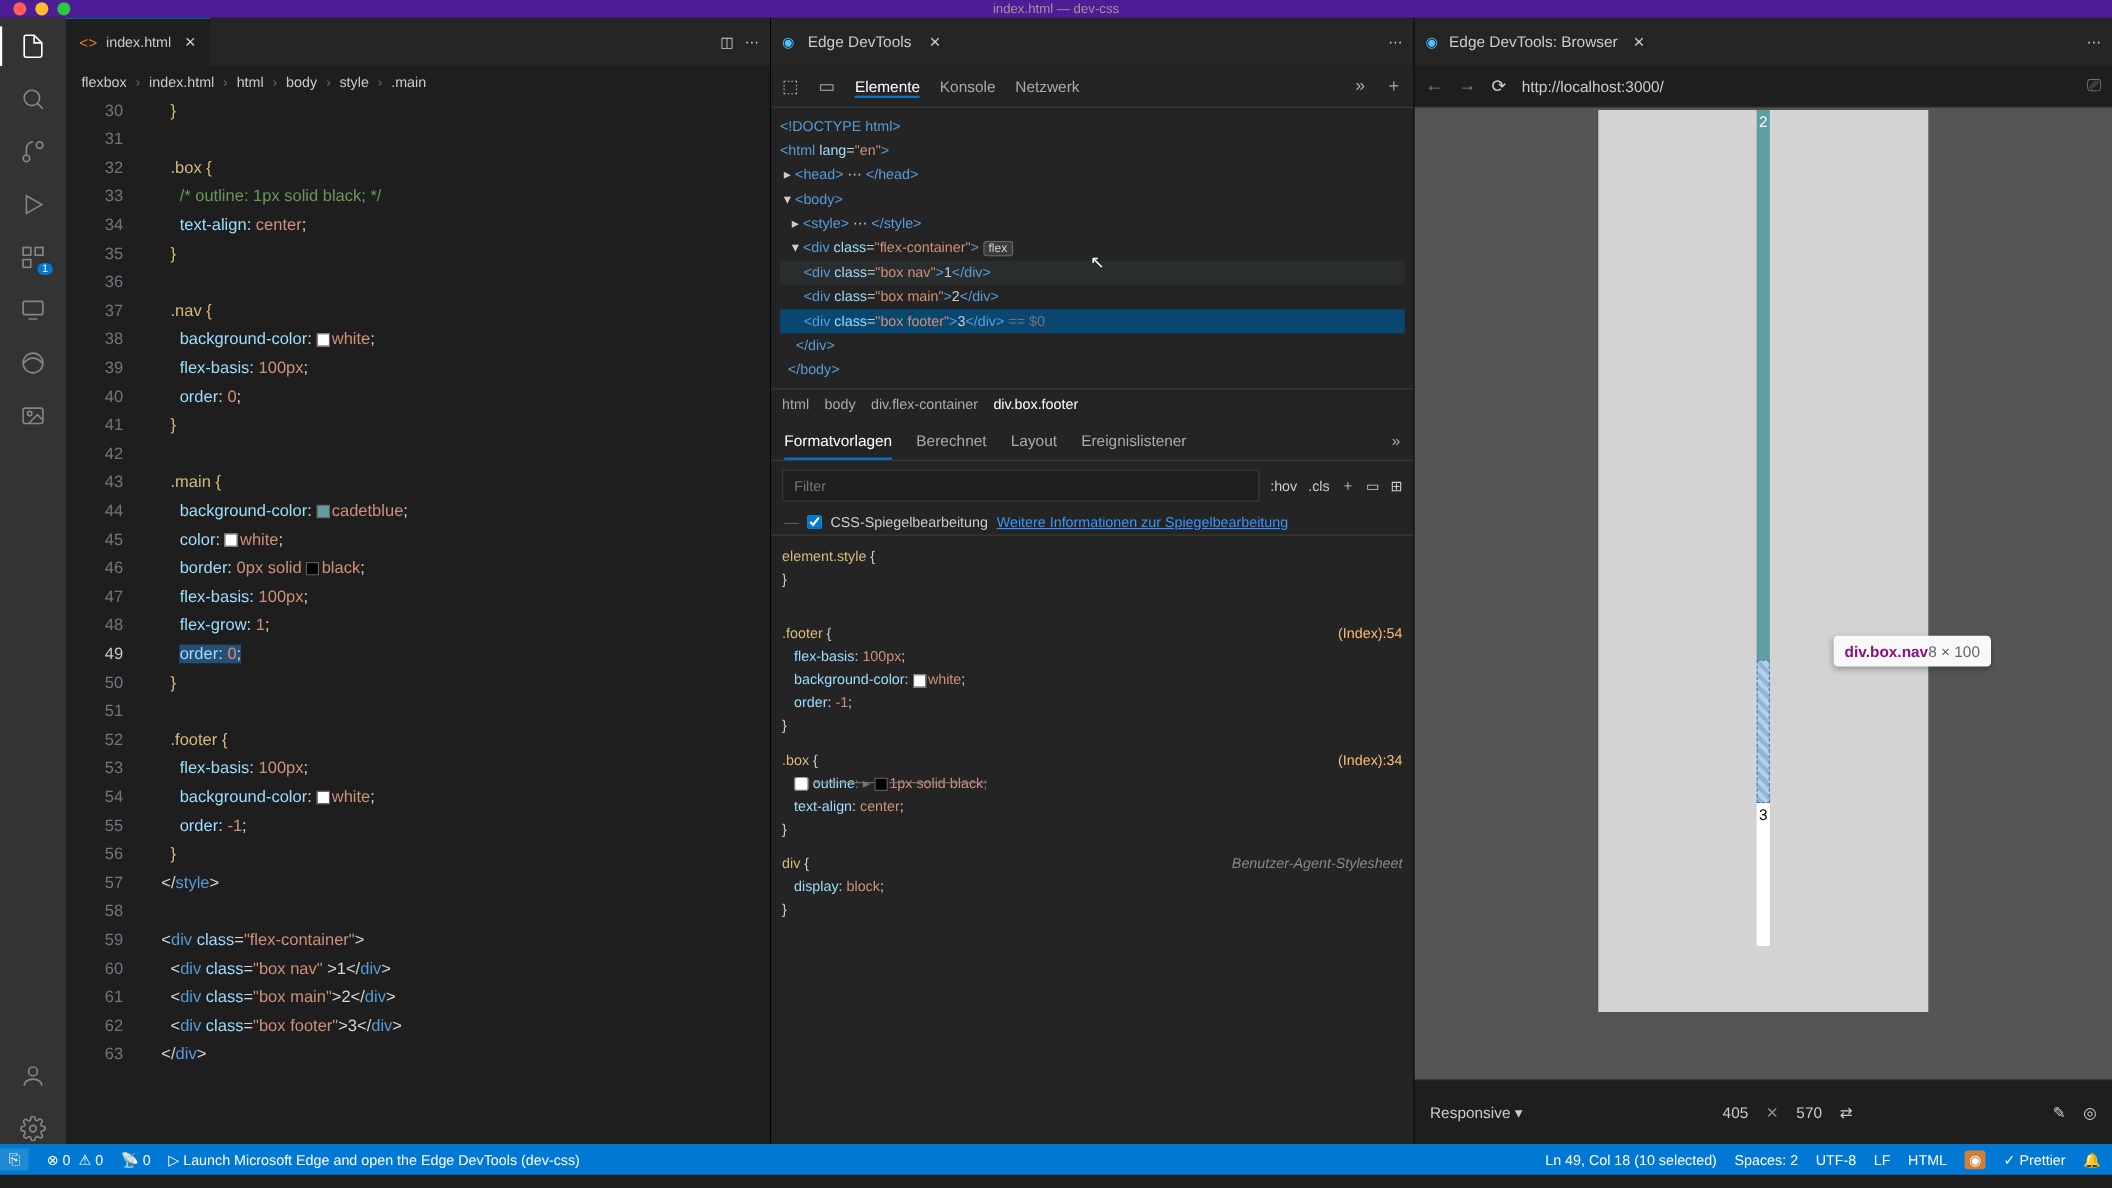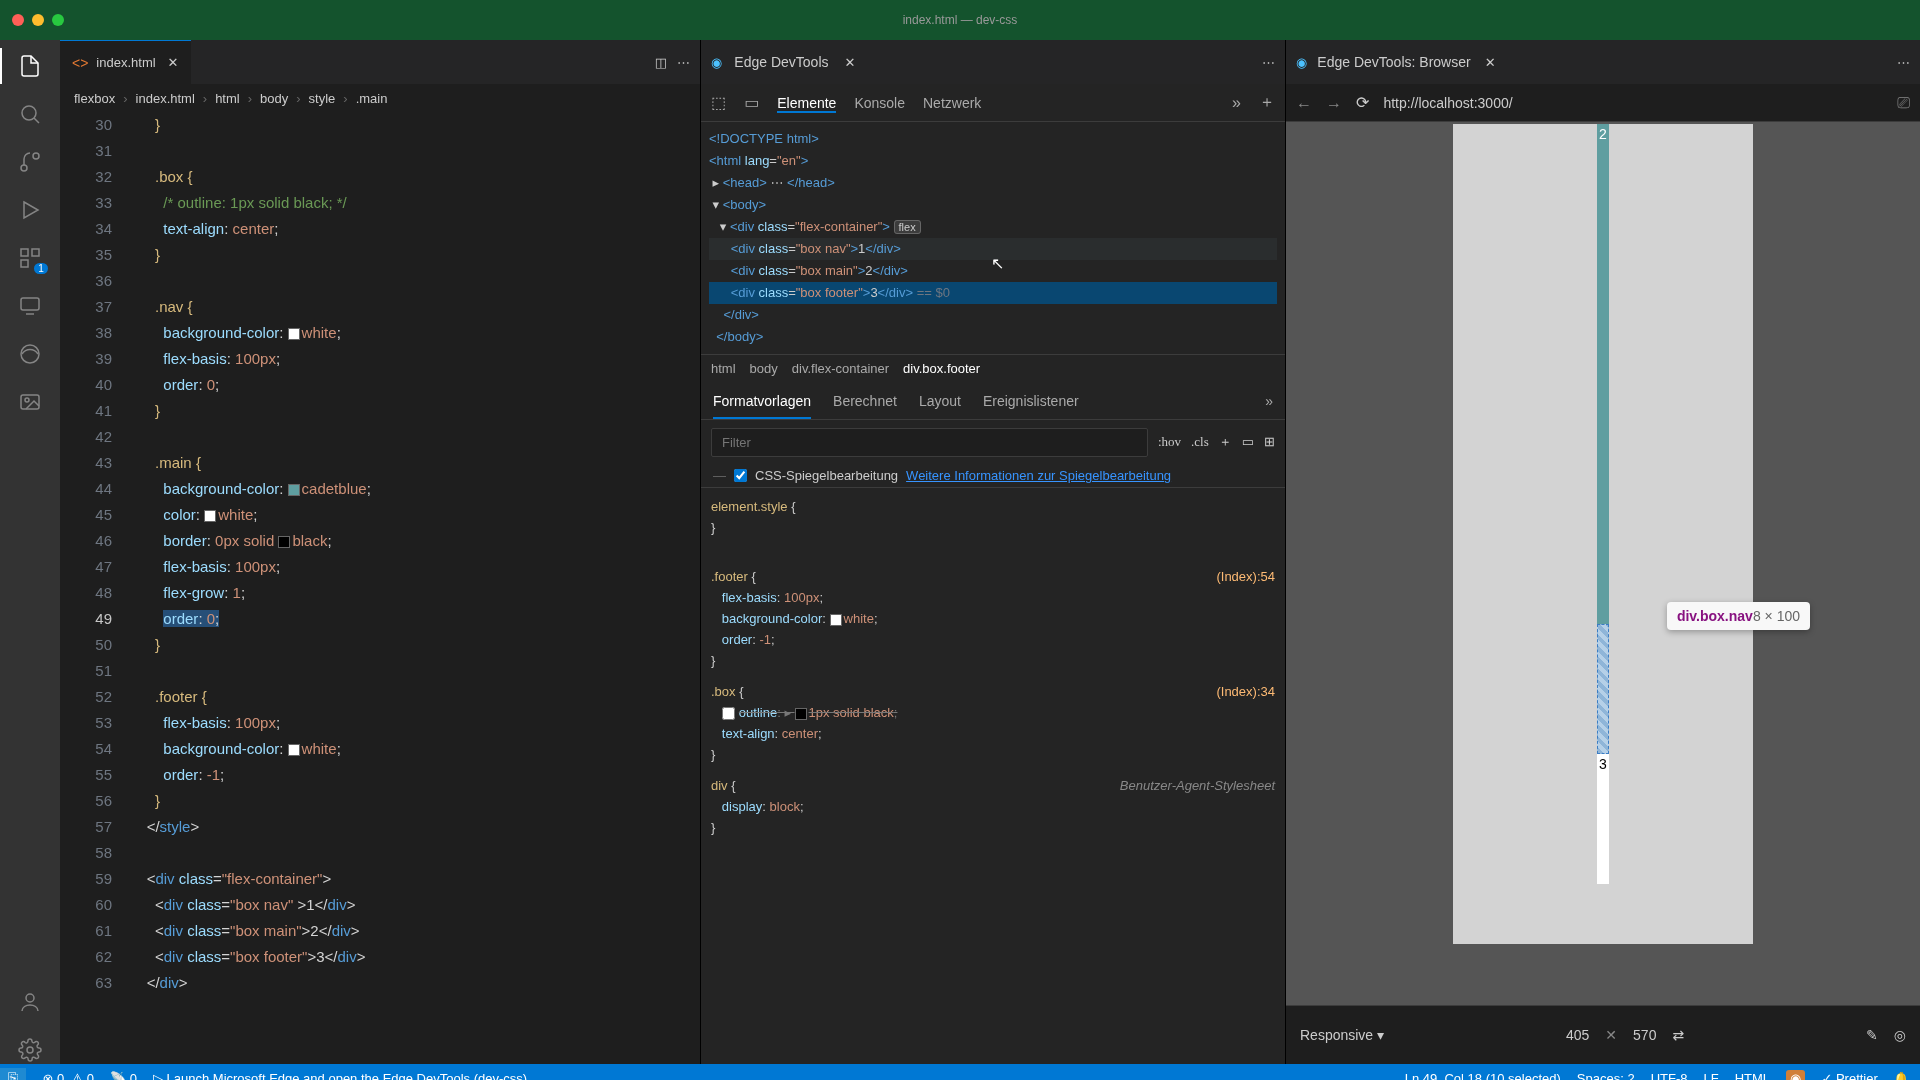--- a/index.html
+++ b/index.html
@@ -1,17 +1,17 @@
 <!DOCTYPE html>
 <html><head>
 <meta charset="utf-8">
 <style>
 *{box-sizing:border-box;margin:0;padding:0;font-family:-apple-system,BlinkMacSystemFont,"Segoe UI",sans-serif}
 body{background:#1e1e1e;color:#ccc;font-size:13px;overflow:hidden;width:1920px;height:1080px}
-.titlebar{height:40px;background:#14532d;display:flex;align-items:center;position:relative}
+.titlebar{height:16px;background:#4c1d95;display:flex;align-items:center;position:relative}
 .traffic{display:flex;gap:8px;margin-left:12px}
 .dot{width:12px;height:12px;border-radius:50%}
 .tbtitle{position:absolute;left:50%;transform:translateX(-50%);font-size:12px;color:#999}
 .main-area{display:flex;height:1024px}
 .activitybar{width:60px;background:#333;display:flex;flex-direction:column;align-items:center;padding-top:12px;gap:20px}
 .activitybar .aicon{width:28px;height:28px;color:#858585;display:flex;align-items:center;justify-content:center;font-size:24px;position:relative}
 .activitybar .aicon.active{color:#fff}
 .activitybar .aicon.active::before{content:"";position:absolute;left:-16px;top:-4px;bottom:-4px;width:2px;background:#fff}
 .badge{position:absolute;bottom:-2px;right:-4px;background:#0078d4;color:#fff;font-size:10px;border-radius:8px;padding:0 4px;min-width:14px;text-align:center}
 .activitybar .spacer{flex:1}
@@ -45,21 +45,21 @@
 .dom-tree .row.sel{background:#094771}
 .flexbadge{background:#3c3c3c;border:1px solid #666;border-radius:3px;padding:0 4px;font-size:11px;color:#ccc}
 .eq0{color:#6e7681}
 .bc-path{height:28px;display:flex;align-items:center;padding:0 10px;gap:14px;border-top:1px solid #3c3c3c;font-size:13px}
 .bc-path span{color:#aaa}
 .styles-tabs{height:38px;display:flex;align-items:center;padding:0 12px;gap:22px;border-bottom:1px solid #3c3c3c;font-size:14px}
 .styles-tabs .st{color:#aaa}
 .styles-tabs .st.active{color:#fff;border-bottom:2px solid#0078d4;padding-bottom:8px;margin-bottom:-10px}
 .filter-row{height:44px;display:flex;align-items:center;padding:0 10px;gap:10px}
 .filter-input{flex:1;background:#1e1e1e;border:1px solid #3c3c3c;padding:6px 10px;color:#ccc;font-size:13px;border-radius:2px}
-.filter-row .fbtn{color:#ccc;font-family:Liberation Serif, serif;font-size:13px}
+.filter-row .fbtn{color:#ccc;font-family:Liberation Sans, sans-serif;font-size:13px}
 .mirror-row{display:flex;align-items:center;padding:4px 12px;gap:8px;font-size:13px;border-bottom:1px solid #3c3c3c}
 .mirror-row input{accent-color:#0078d4}
 .mirror-row a{color:#3794ff;text-decoration:underline}
 .styles-body{flex:1;padding:8px 10px;font-family:Menlo,Monaco,Consolas,monospace;font-size:13px;line-height:21px;color:#ccc;overflow:auto}
 .styles-body .src{float:right;color:#fdba74;}
 .styles-body .src.ua{color:#888;text-decoration:none;font-style:italic}
 .styles-body .selname{color:#d7ba7d}
 .styles-body .prop{color:#9cdcfe}.styles-body .pval{color:#ce9178}
 .styles-body .strike{text-decoration:line-through;color:#777}
 .browser-pane{flex:1;display:flex;flex-direction:column;background:#252526;border-left:1px solid #000}
@@ -238,20 +238,21 @@
       <span class="ticon">▭</span>
       <span id="dt-tt"><span class="titem active" style="margin-right: 18px;">Elemente</span><span class="titem" style="margin-right: 18px;">Konsole</span><span class="titem" style="margin-right: 18px;">Netzwerk</span></span>
       <span class="ticon" style="margin-left:auto">»</span>
       <span class="ticon">＋</span>
     </div>
     <div class="dom-tree" style="position:relative">
       <div class="row"><span class="tag">&lt;!DOCTYPE html&gt;</span></div>
       <div class="row"><span class="tag">&lt;html</span> <span class="attr">lang</span>=<span class="val">"en"</span><span class="tag">&gt;</span></div>
       <div class="row">&nbsp;▸ <span class="tag">&lt;head&gt;</span> ⋯ <span class="tag">&lt;/head&gt;</span></div>
       <div class="row">&nbsp;▾ <span class="tag">&lt;body&gt;</span></div>
+      <div class="row">&nbsp;&nbsp;&nbsp;▸ <span class="tag">&lt;style&gt;</span> ⋯ <span class="tag">&lt;/style&gt;</span></div>
       <div class="row">&nbsp;&nbsp;&nbsp;▾ <span class="tag">&lt;div</span> <span class="attr">class</span>=<span class="val">"flex-container"</span><span class="tag">&gt;</span> <span class="flexbadge">flex</span></div>
       <div class="row" style="background:#2a2d2e">&nbsp;&nbsp;&nbsp;&nbsp;&nbsp;&nbsp;<span class="tag">&lt;div</span> <span class="attr">class</span>=<span class="val">"box nav"</span><span class="tag">&gt;</span>1<span class="tag">&lt;/div&gt;</span></div>
       <div class="row">&nbsp;&nbsp;&nbsp;&nbsp;&nbsp;&nbsp;<span class="tag">&lt;div</span> <span class="attr">class</span>=<span class="val">"box main"</span><span class="tag">&gt;</span>2<span class="tag">&lt;/div&gt;</span></div>
       <div class="row sel">&nbsp;&nbsp;&nbsp;&nbsp;&nbsp;&nbsp;<span class="tag">&lt;div</span> <span class="attr">class</span>=<span class="val">"box footer"</span><span class="tag">&gt;</span>3<span class="tag">&lt;/div&gt;</span> <span class="eq0">== $0</span></div>
       <div class="row">&nbsp;&nbsp;&nbsp;&nbsp;<span class="tag">&lt;/div&gt;</span></div>
       <div class="row">&nbsp;&nbsp;<span class="tag">&lt;/body&gt;</span></div>
       <span class="cursor-arrow" style="top:132px;left:290px">↖</span>
     </div>
     <div class="bc-path" id="dombc">
         <span>html</span>

